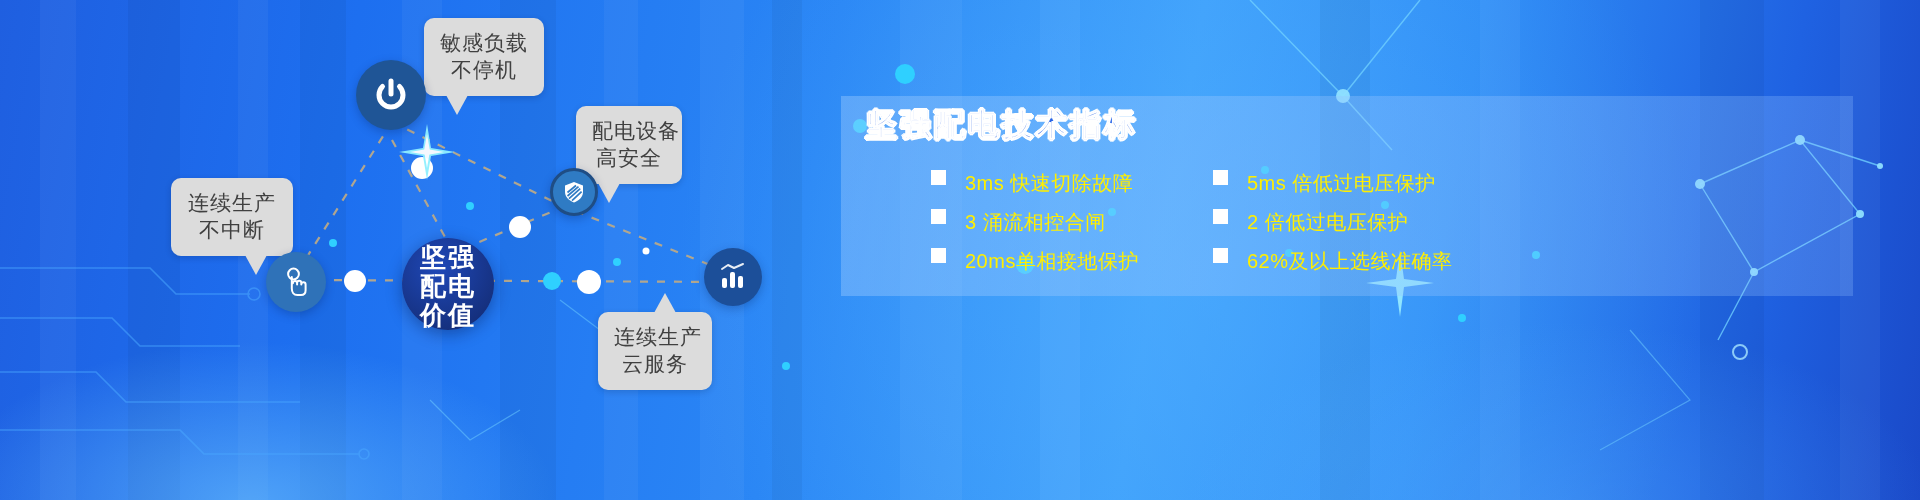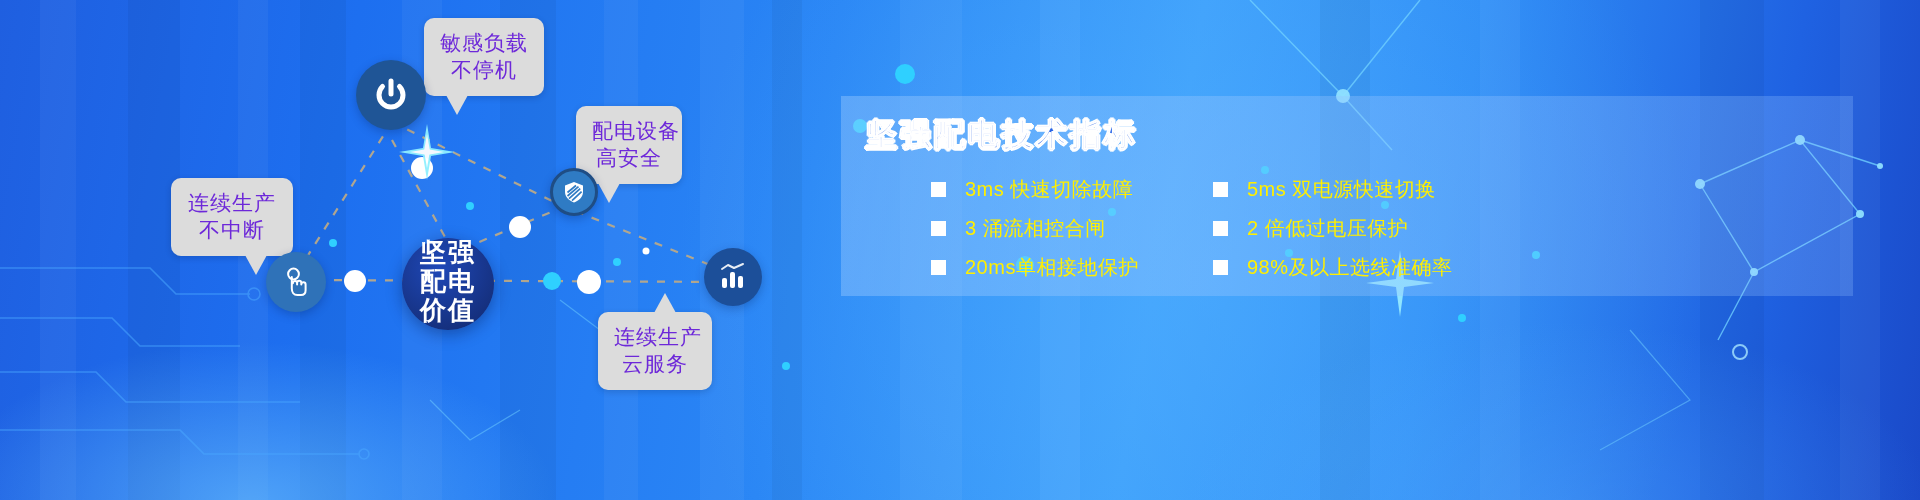--- a/index.html
+++ b/index.html
@@ -24,21 +24,21 @@
   }
   .glow-bottom2{
     position:absolute;left:1180px;bottom:-200px;width:760px;height:380px;border-radius:50%;
     background:radial-gradient(ellipse at center, rgba(90,175,255,.35) 0%, rgba(90,175,255,0) 70%);
   }
 
   svg.layer{position:absolute;left:0;top:0;width:1920px;height:500px;pointer-events:none;}
 
   
   .bubble{
-    position:absolute;background:#dcdcdc;color:#6d28d9;border-radius:10px;
+    position:absolute;background:#dcdcdc;color:#404040;border-radius:10px;
     text-align:center;line-height:1.28;font-size:21px;letter-spacing:1px;
     padding:12px 16px;box-sizing:border-box;
     box-shadow:0 2px 6px rgba(0,20,60,.18);
   }
   .bubble .tail{
     position:absolute;width:0;height:0;
     border-left:11px solid transparent;border-right:11px solid transparent;
     border-top:20px solid #dcdcdc;
   }
   .bubble .ln{display:block;white-space:nowrap;}
@@ -49,45 +49,45 @@
     box-shadow:0 3px 10px rgba(0,30,90,.28);
   }
   .node.power{background:#1f5596;}
   .node.hand{background:#2f72b8;}
   .node.shield{background:#2f7bc4;border:3px solid #1f4d84;}
   .node.chart{background:#1c4f99;}
 
   .core{
     position:absolute;border-radius:50%;
     background:radial-gradient(circle at 40% 32%, #1f48b8 0%, #15307e 75%, #10266a 100%);
-    display:flex;flex-direction:column;align-items:center;justify-content:flex-start;
+    display:flex;flex-direction:column;align-items:center;justify-content:flex-end;
     color:#fff;font-weight:bold;font-size:26px;line-height:1.12;letter-spacing:2px;
     box-shadow:0 4px 16px rgba(5,20,70,.40);
   }
   .core span{display:block;}
 
   
   #panel{
     position:absolute;left:841px;top:96px;width:1012px;height:200px;
     background:linear-gradient(100deg, rgba(160,205,255,.40) 0%, rgba(150,195,255,.34) 55%, rgba(150,195,255,.26) 100%);
   }
   #panel-title{
-    position:absolute;left:25px;top:18px;
+    position:absolute;left:25px;top:8px;
     font-size:31px;font-weight:bold;color:#2864e6;letter-spacing:3px;
     -webkit-text-stroke:1px #ffffff;
     text-shadow:
        2px 0 #fff, -2px 0 #fff, 0 2px #fff, 0 -2px #fff,
        1px 1px #fff, -1px -1px #fff, 1px -1px #fff, -1px 1px #fff;
   }
   #panel-list{
     position:absolute;left:90px;top:74px;width:900px;
     display:grid;grid-template-columns:280px 1fr;grid-auto-rows:39px;
     column-gap:0px;
   }
-  .spec{display:flex;align-items:center;}
+  .spec{display:flex;}
   .spec .sq{width:15px;height:15px;background:#ffffff;flex:0 0 auto;}
   .spec .txt{margin-left:19px;color:#ffef00;font-size:20px;letter-spacing:.5px;white-space:nowrap;}
   .spec.col2{padding-left:2px;}
 </style>
 </head>
 <body>
 
 <div id="banner">
 
   <div class="streaks">
@@ -258,36 +258,36 @@
   <div id="panel">
     <div id="panel-title">坚强配电技术指标</div>
 
     <div id="panel-list">
       <div class="spec">
         <span class="sq"></span>
         <span class="txt">3ms 快速切除故障</span>
       </div>
       <div class="spec col2">
         <span class="sq"></span>
-        <span class="txt">5ms 双电源快速切换</span>
+        <span class="txt">5ms 倍低过电压保护</span>
       </div>
 
       <div class="spec">
         <span class="sq"></span>
         <span class="txt">3 涌流相控合闸</span>
       </div>
       <div class="spec col2">
         <span class="sq"></span>
         <span class="txt">2 倍低过电压保护</span>
       </div>
 
       <div class="spec">
         <span class="sq"></span>
         <span class="txt">20ms单相接地保护</span>
       </div>
       <div class="spec col2">
         <span class="sq"></span>
-        <span class="txt">98%及以上选线准确率</span>
+        <span class="txt">62%及以上选线准确率</span>
       </div>
     </div>
   </div>
 
 </div>
 
 </body></html>

